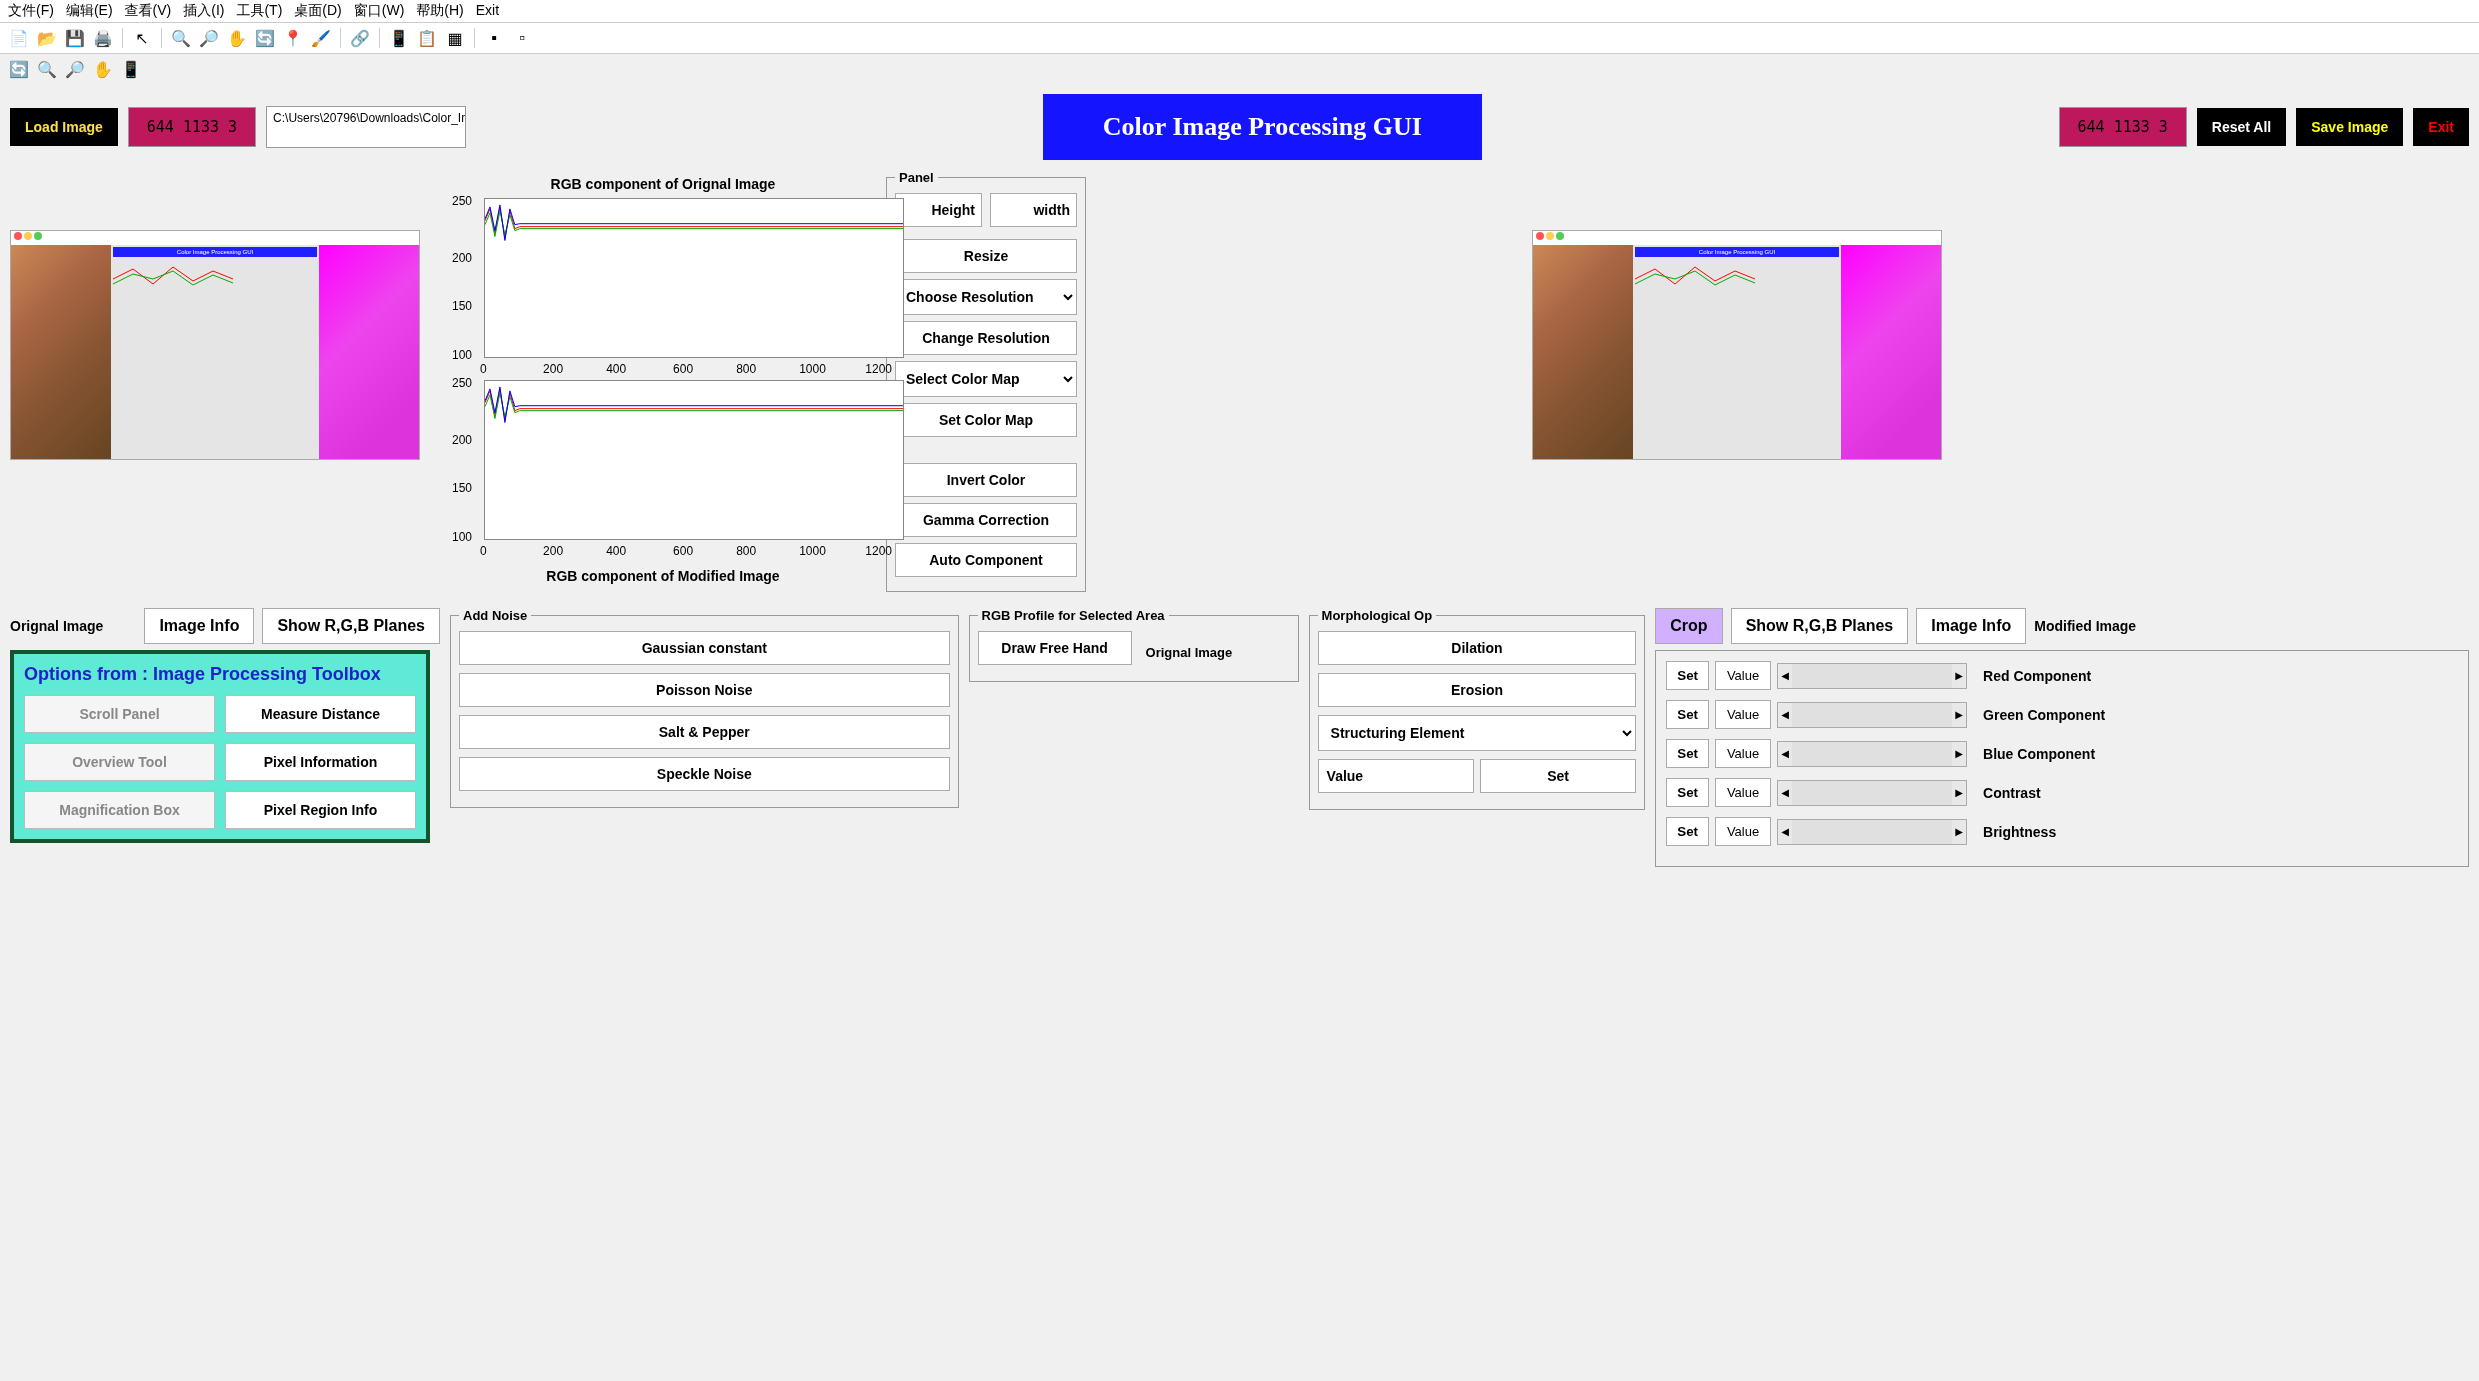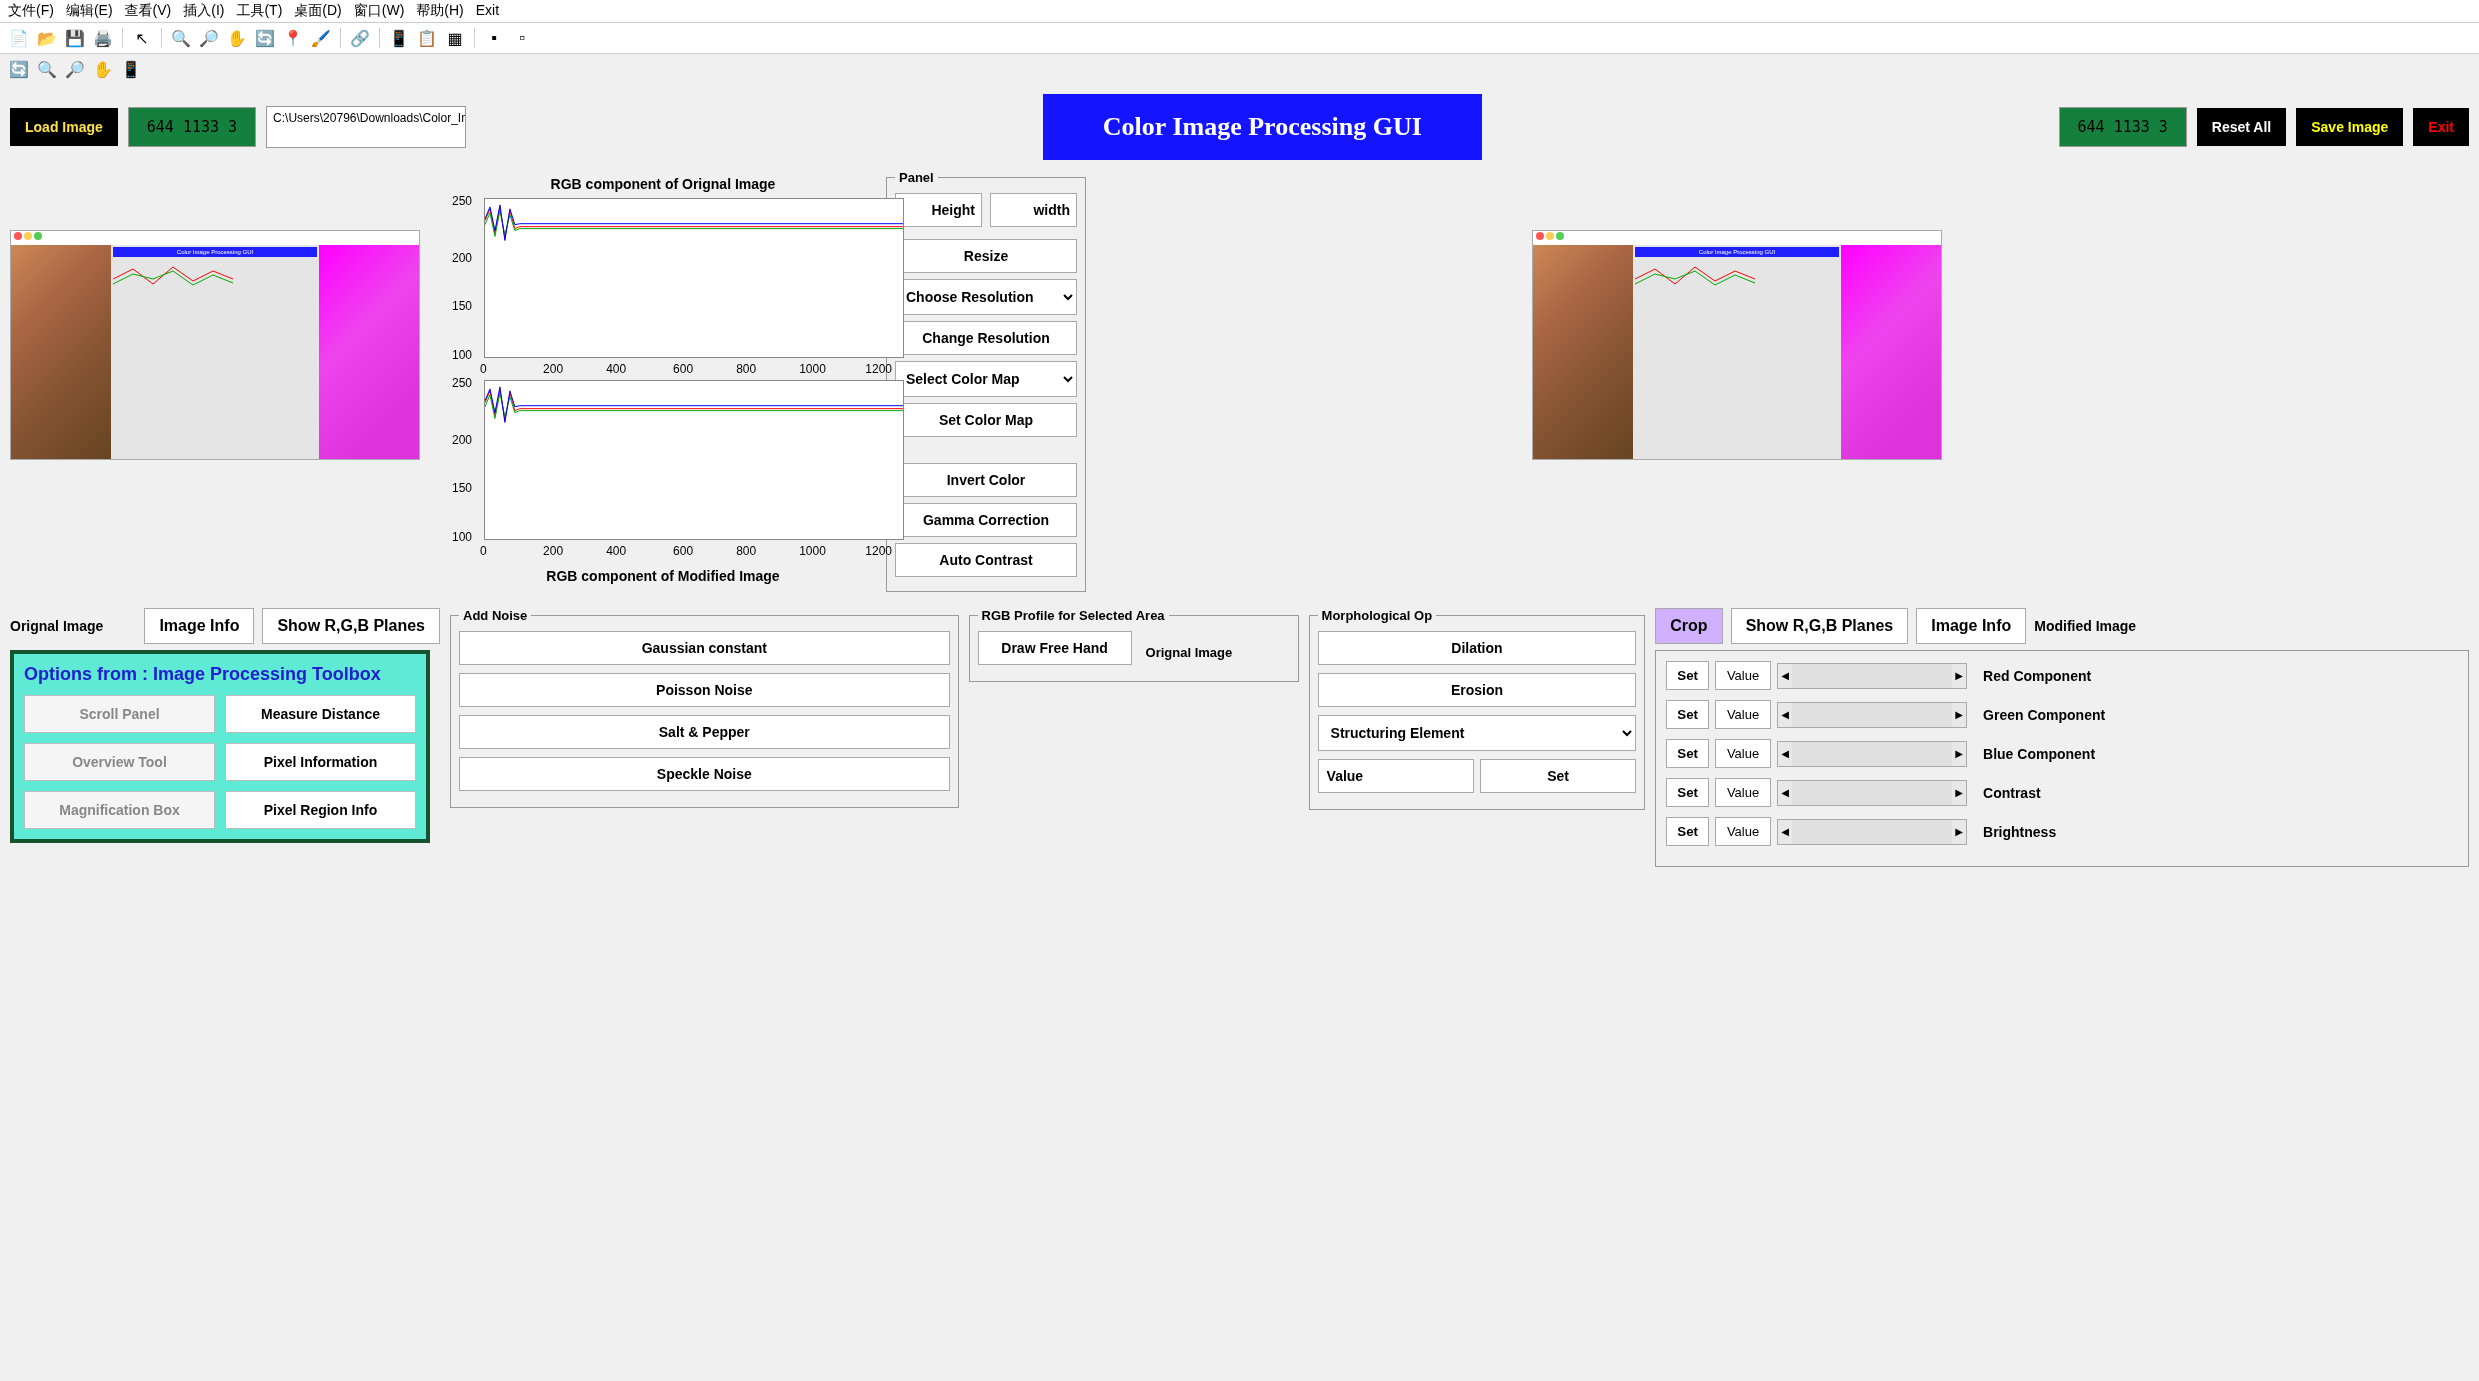--- a/index.html
+++ b/index.html
@@ -15,21 +15,21 @@
 .toolbar .sep { width: 1px; height: 20px; background: #ccc; margin: 0 2px; }
 .toolbar2 { background: #f0f0f0; padding: 4px 8px; display: flex; gap: 6px; }
 
 
 .top-row { display: flex; align-items: center; gap: 10px; padding: 10px; }
 .btn-black { background: #000; color: #fff; border: 1px solid #000; padding: 10px 14px; cursor: pointer; font-weight: bold; font-size: 14px; }
 .btn-green { color: #fde047; }
 .btn-yellow { color: #ff0; }
 .btn-red { color: #f00; }
 .btn-white { color: #fff; }
-.info-box { background: #15803d; border: 1px solid #999; padding: 10px 18px; font-size: 15px; font-family: monospace; }
+.info-box { background: #be185d; border: 1px solid #999; padding: 10px 18px; font-size: 15px; font-family: monospace; }
 .path-box { background: #fff; border: 1px solid #999; padding: 4px 6px; font-size: 12px; width: 200px; height: 42px; overflow: hidden; }
 .title-banner { background: #1414ff; color: #fff; font-weight: bold; font-family: Georgia, serif; font-size: 26px; padding: 18px 60px; text-align: center; }
 
 
 .main { display: grid; grid-template-columns: 430px 430px 200px 430px 1fr; gap: 8px; padding: 0 10px; align-items: start; }
 
 
 .thumb-container { border: 1px solid #aaa; background: #e5e5e5; width: 410px; height: 230px; margin-top: 60px; position: relative; }
 .thumb-header { background: #fff; height: 14px; display: flex; gap: 2px; padding: 1px 3px; font-size: 8px; }
 .thumb-dot { width: 8px; height: 8px; border-radius: 50%; }
@@ -223,21 +223,21 @@
         <button class="half">width</button>
       </div>
       <button>Resize</button>
       <select><option>Choose Resolution</option></select>
       <button>Change Resolution</button>
       <select><option>Select Color Map</option></select>
       <button>Set Color Map</button>
       <div style="height:20px"></div>
       <button>Invert Color</button>
       <button>Gamma Correction</button>
-      <button>Auto Contrast</button>
+      <button>Auto Component</button>
     </fieldset>
   </div>
 
   <div></div>
 
   <div class="thumb-container right">
     <div class="thumb-header">
       <span class="thumb-dot" style="background:#f55"></span>
       <span class="thumb-dot" style="background:#fc5"></span>
       <span class="thumb-dot" style="background:#5c5"></span>

